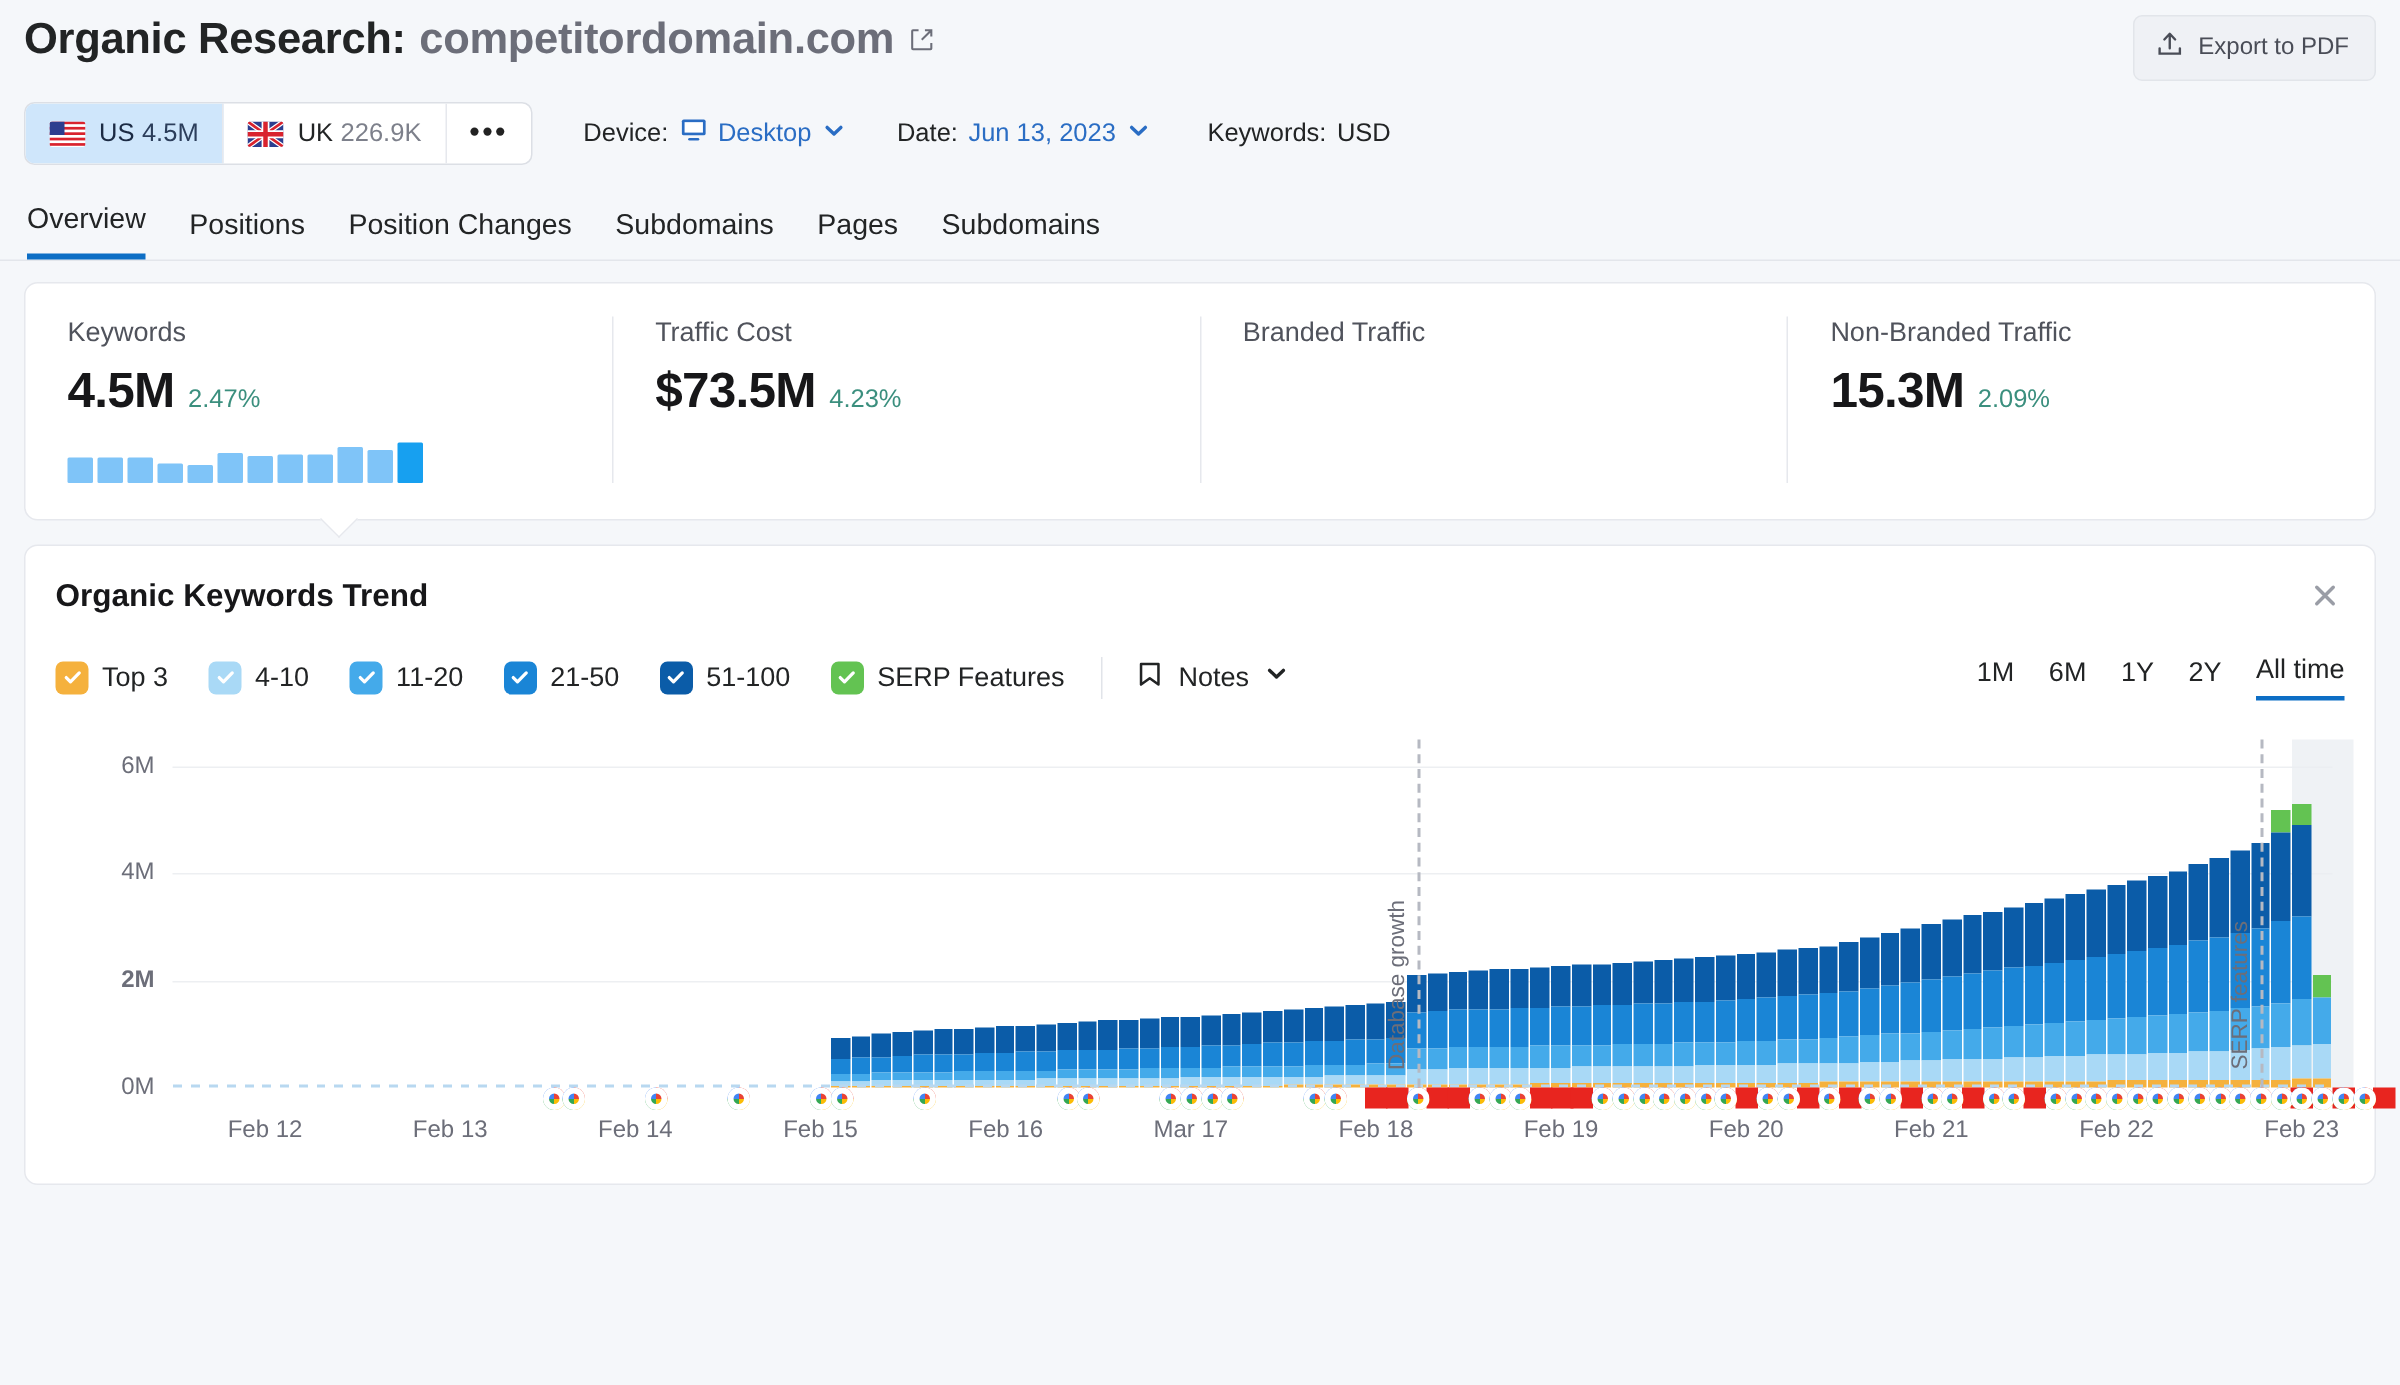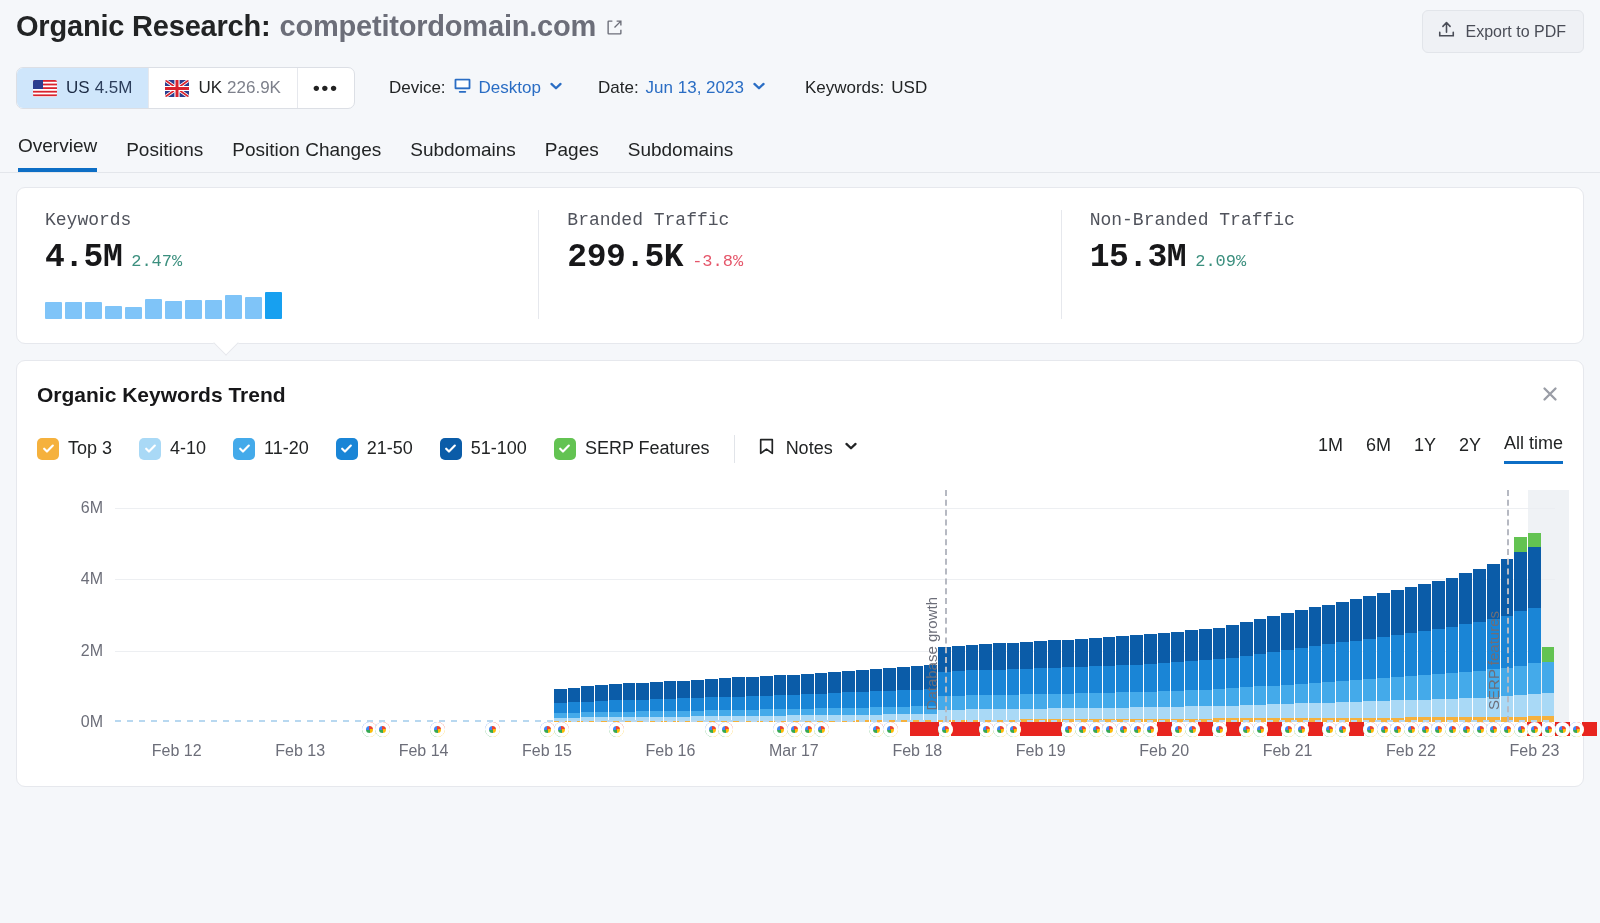--- a/index.html
+++ b/index.html
@@ -69,21 +69,21 @@
   .tab.active { font-weight: 400; border-bottom: 4px solid #0d6ec5; }
   .tabs-divider { border-bottom: 1px solid #e3e6eb; margin: 0 0 0 0; }
 
   
   .card {
     background: #fff; border: 1px solid #e6e8ed; border-radius: 9px;
     margin: 14px 16px 0 16px; position: relative;
   }
   .metrics { display: flex; padding: 22px 0 24px 0; }
   .metric {
-    flex: 1; padding: 0 28px; border-right: 1px solid #e6e8ed; position: relative; font-family: Liberation Mono, monospace;
+    flex: 1; padding: 0 28px; border-right: 1px solid #e6e8ed; position: relative;
   }
   .metric:last-child { border-right: none; }
   .m-label { font-size: 18px; color: #50535c; margin-bottom: 9px; }
   .m-value-row { display: flex; align-items: baseline; gap: 9px; }
   .m-value { font-size: 33px; font-weight: 700; letter-spacing: -0.5px; color: #171719; }
   .m-delta { font-size: 17px; }
   .m-delta.pos { color: #3b8f7e; }
   .m-delta.neg { color: #e5566a; }
 
   .spark-bars { display: flex; align-items: flex-end; gap: 3px; height: 30px; margin-top: 13px; }
@@ -306,27 +306,30 @@
         <i style="height:18px"></i>
           <i style="height:19px"></i>
           <i style="height:19px"></i>
         <i style="height:24px"></i>
           <i style="height:22px"></i>
           <i class="hl" style="height:27px"></i>
       </div>
     </div>
 
 
+    <div class="metric">
+      <div class="m-label">Traffic Cost</div>
+      <div class="m-value-row">
+        <span class="m-value">$73.5M</span>
+        <span class="m-delta pos">4.23%</span>
+      </div>
+    </div>
 
     <div class="metric">
       <div class="m-label">Branded Traffic</div>
-      <div class="m-value-row">
-        <span class="m-value">299.5K</span>
-        <span class="m-delta neg">-3.8%</span>
-      </div>
     </div>
 
     <div class="metric">
       <div class="m-label">Non-Branded Traffic</div>
       <div class="m-value-row">
         <span class="m-value">15.3M</span>
         <span class="m-delta pos">2.09%</span>
       </div>
     </div>
 
@@ -415,21 +418,21 @@
       <div class="range">6M</div>
       <div class="range">1Y</div>
       <div class="range">2Y</div>
       <div class="range active">All time</div>
     </div>
   </div>
 
   <div class="plot-wrap">
     <div class="y-axis" id="yaxis">
         <div class="y-tick" style="top: 232px;">0M</div>
-        <div class="y-tick" style="top: 160.615px;">2M</div>
+        <div class="y-tick" style="top: 160.615px; font-weight: bold;">2M</div>
         <div class="y-tick" style="top: 89.2308px;">4M</div>
         <div class="y-tick" style="top: 17.8462px;">6M</div>
       </div>
     <div class="plot" id="plot">
         <div class="grid-line" style="top: 17.8462px;"></div>
         <div class="grid-line" style="top: 89.2308px;"></div>
         <div class="grid-line" style="top: 160.615px;"></div>
       <div class="hl-band" id="hlband" style="left: 98.0952%; width: 2.85714%;"></div>
       <div class="bars" id="bars">
           <div class="bar"></div>

